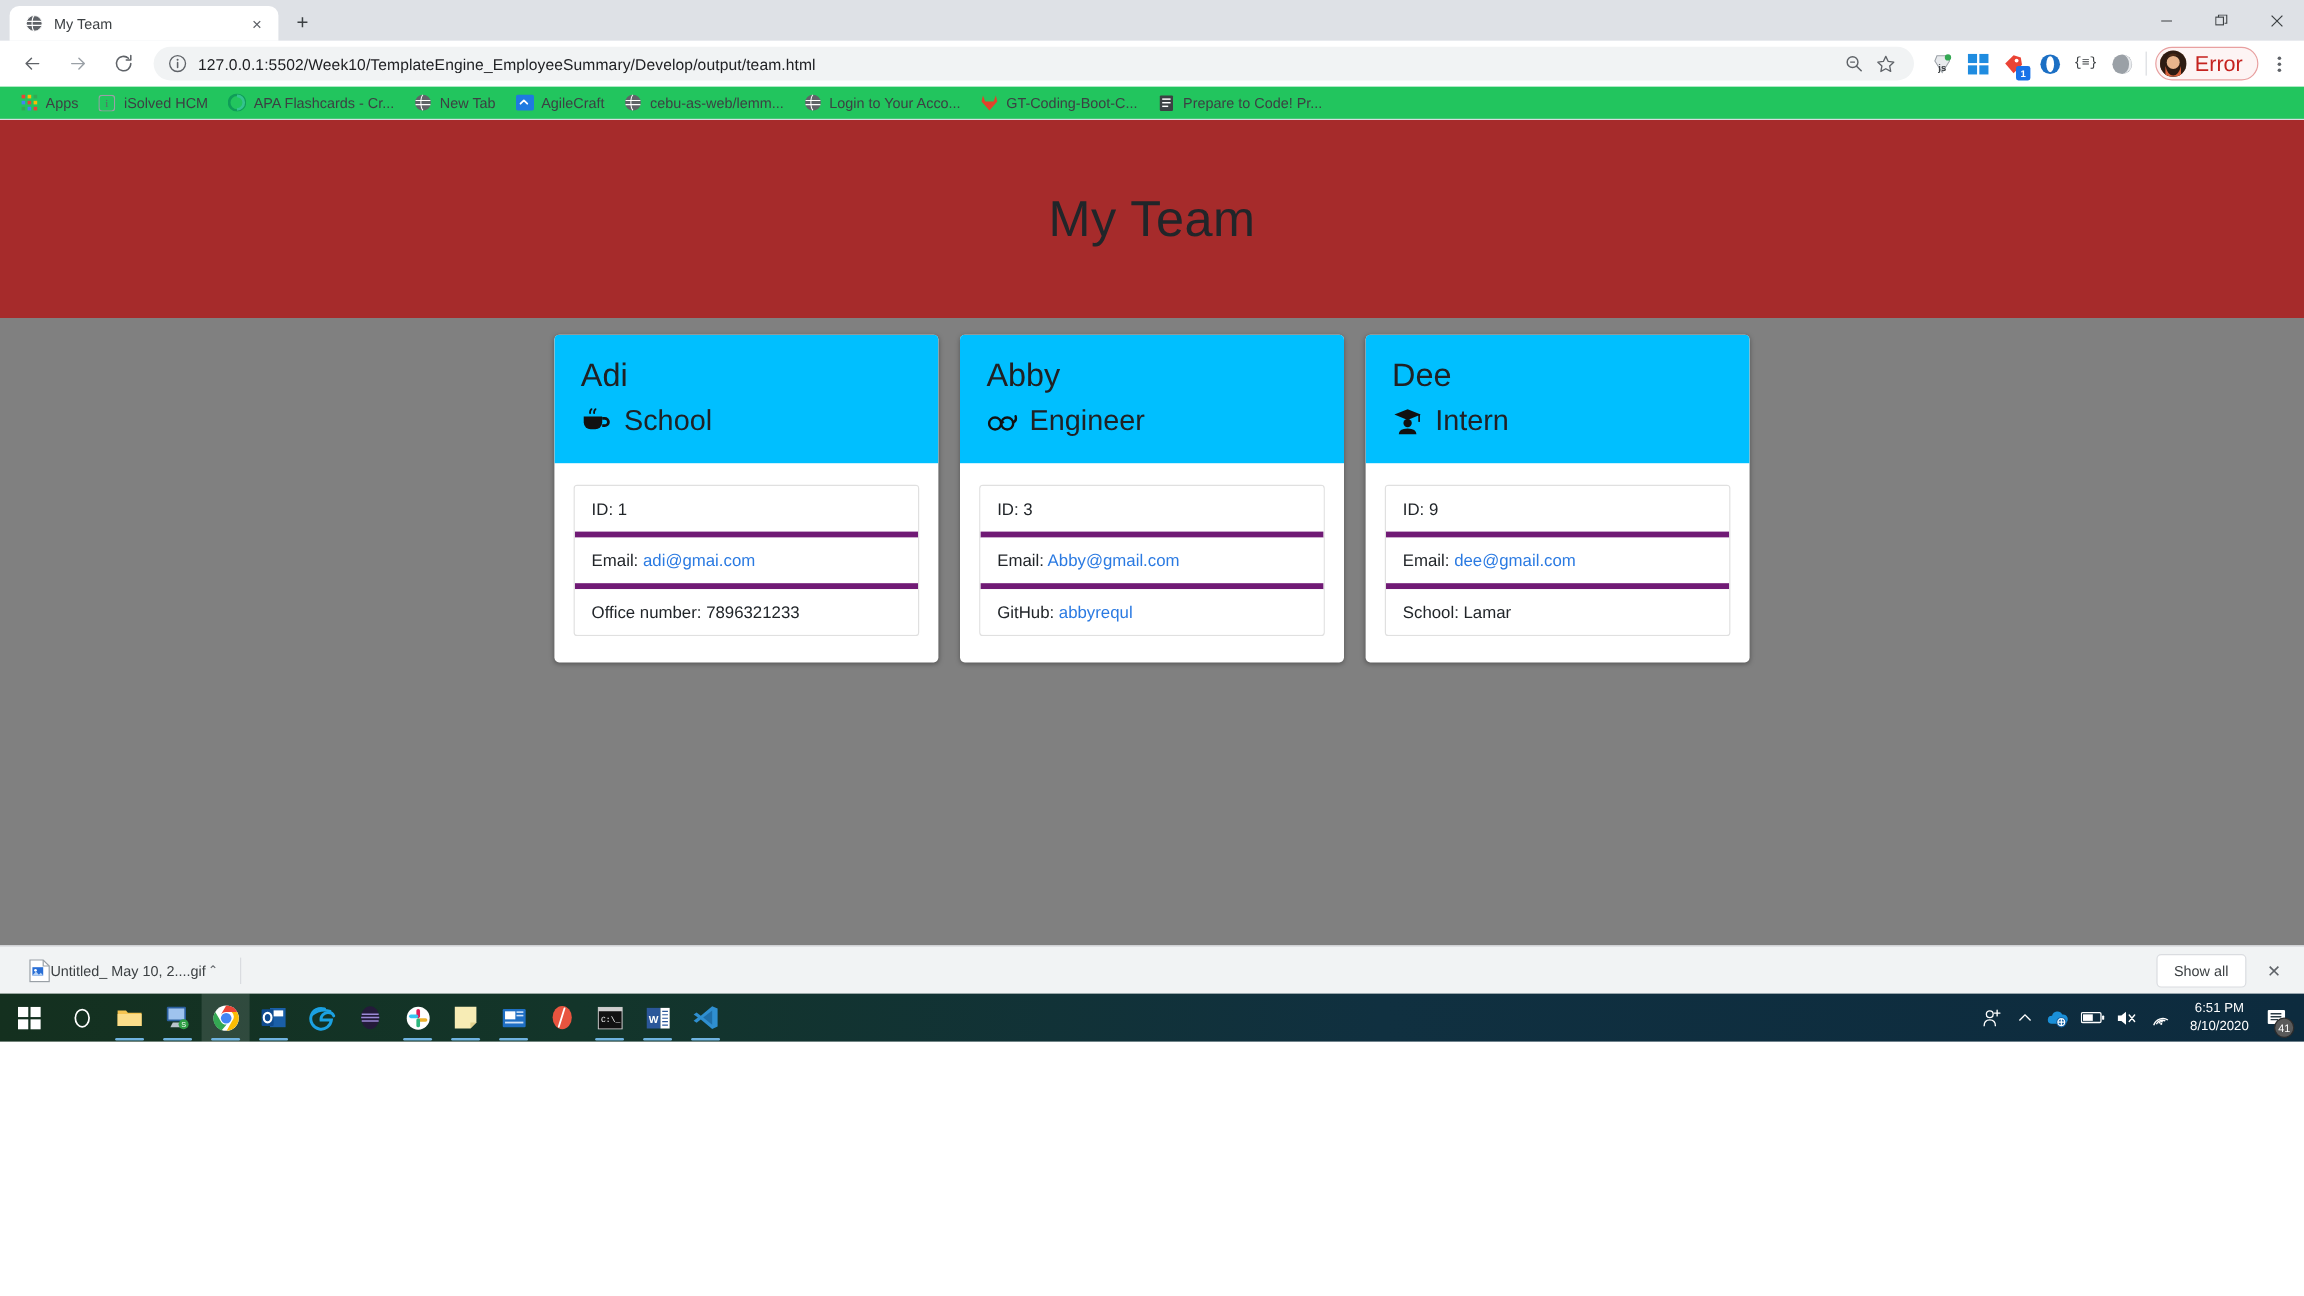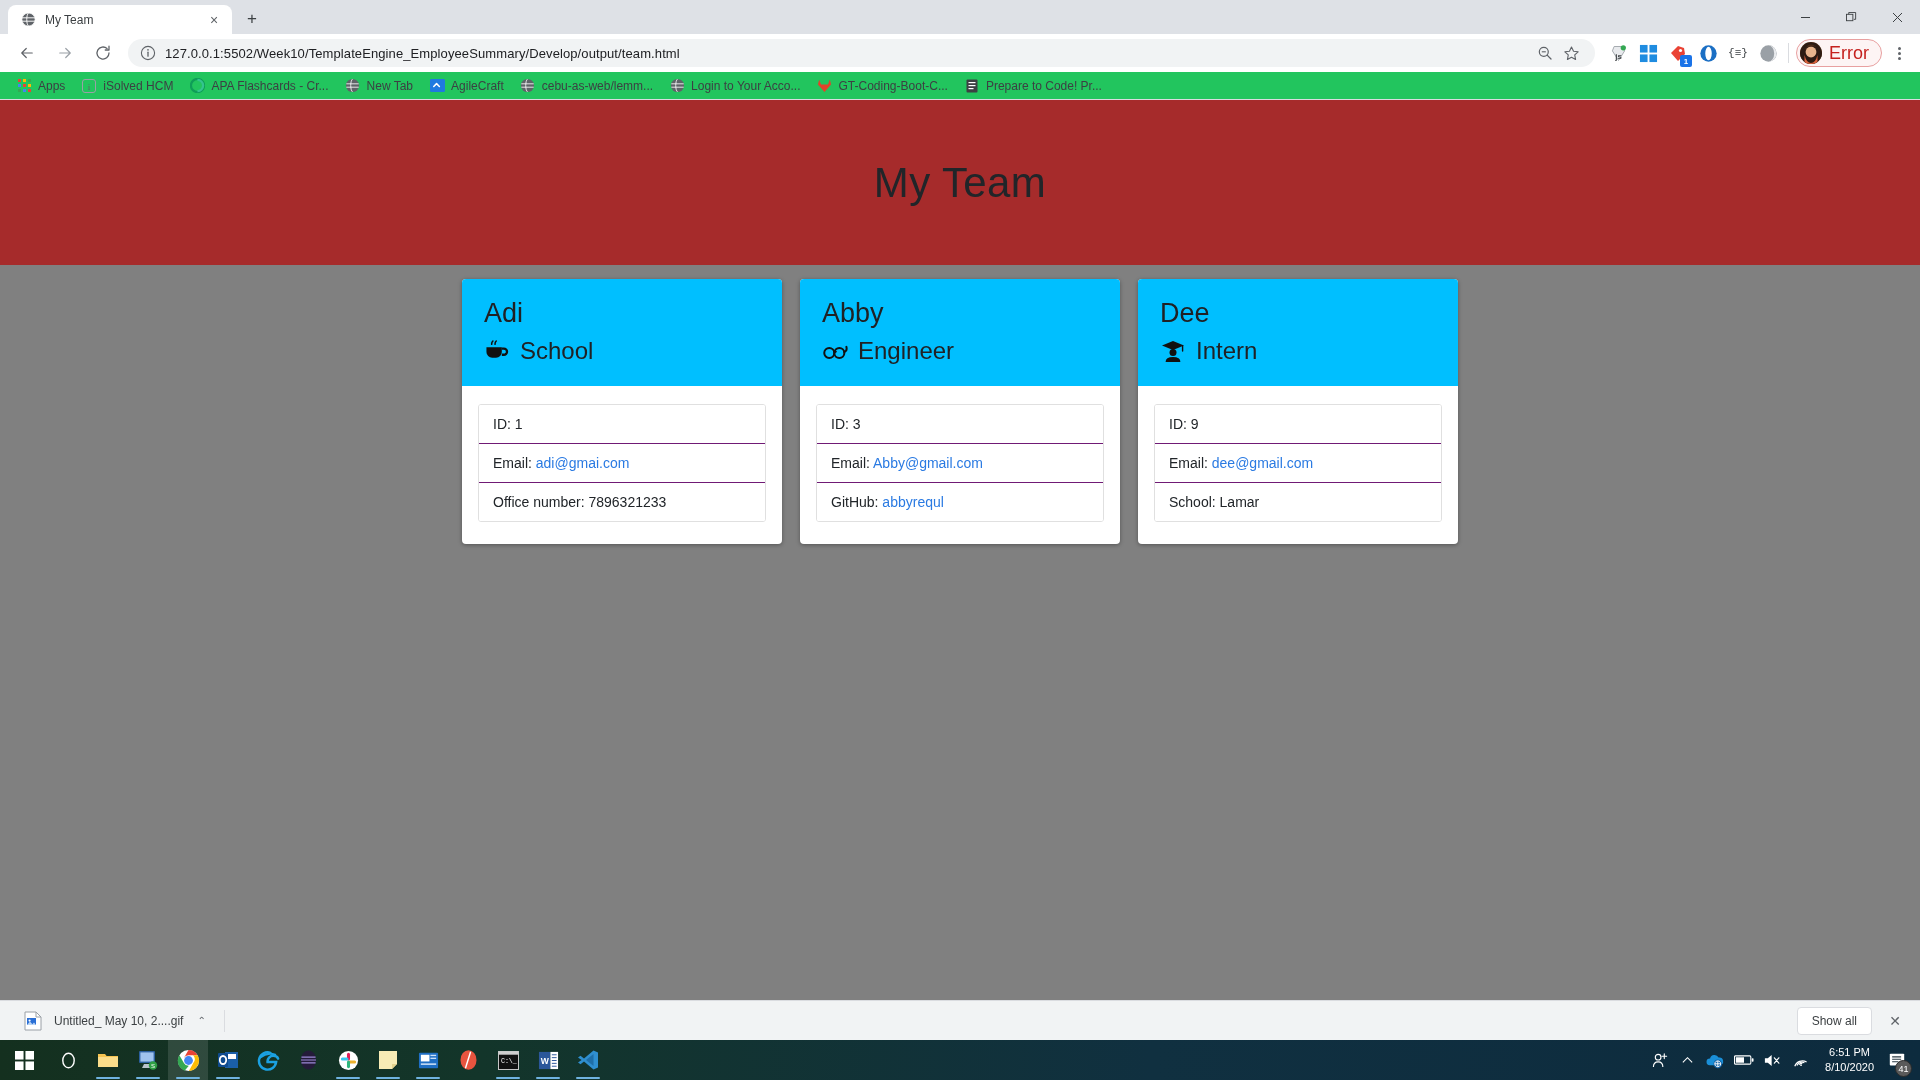--- a/index.html
+++ b/index.html
@@ -6,21 +6,21 @@
   * { box-sizing: border-box; }
   html, body {
     margin: 0; padding: 0;
     width: 1920px; height: 1080px;
     overflow: hidden;
     font-family: "Liberation Sans", sans-serif;
   }
   body { background: #ffffff; }
 
   
-  .browser { width: 1920px; height: 1080px; position: relative; }
+  .browser { width: 1920px; height: 868px; position: relative; }
 
   .titlebar {
     height: 34px; background: #dee1e6; position: relative;
     display: flex; align-items: flex-end;
   }
   .tabstrip { display: flex; align-items: flex-end; height: 34px; padding-left: 8px; }
   .tab {
     display: flex; align-items: center; gap: 9px;
     height: 29px; width: 224px;
     background: #ffffff; border-radius: 8px 8px 0 0;
@@ -152,35 +152,35 @@
   .card-role {
     font-size: 24px; color: #202124; font-weight: 400;
     display: flex; align-items: center; gap: 10px; margin-top: 6px;
     line-height: 1.2;
   }
   .role-icon { display: inline-flex; align-items: center; justify-content: center; width: 26px; height: 24px; flex: none; }
   .card-body { padding: 18px 16px 22px 16px; }
   .list-group { border: 1px solid #e0e0e0; border-radius: 3px; overflow: hidden; }
   .list-item {
     padding: 11px 14px; font-size: 14px; color: #212529;
-    border-bottom: 1px solid #701a75; background: #fff;
+    border-bottom: 5px solid #701a75; background: #fff;
     white-space: nowrap; overflow: hidden; text-overflow: ellipsis;
   }
   .list-item:last-child { border-bottom: none; }
   .list-item a { color: #2a7ae2; text-decoration: none; }
 
   
   .shelf {
     position: absolute; left: 0; right: 0; bottom: 40px;
     height: 40px; background: #f1f3f4;
     border-top: 1px solid #dadce0;
     display: flex; align-items: center; padding: 0 14px;
   }
   .dl-item {
-    display: flex; align-items: center; gap: 12px;
+    display: flex; align-items: center; 
     height: 30px; padding: 0 10px; justify-content: flex-end;
   }
   .dl-ico { width: 18px; height: 20px; flex: none; }
   .dl-label { font-size: 12px; color: #3c4043; white-space: nowrap; }
   .dl-caret { color: #5f6368; font-size: 10px; margin-left: 2px; }
   .dl-sep { width: 1px; height: 22px; background: #dadce0; margin-left: 8px; }
   .shelf-right { margin-left: auto; display: flex; align-items: center; gap: 12px; }
   .show-all {
     border: 1px solid #dadce0; border-radius: 4px; background: #fff;
     font-size: 12px; color: #3c4043; padding: 6px 14px;

